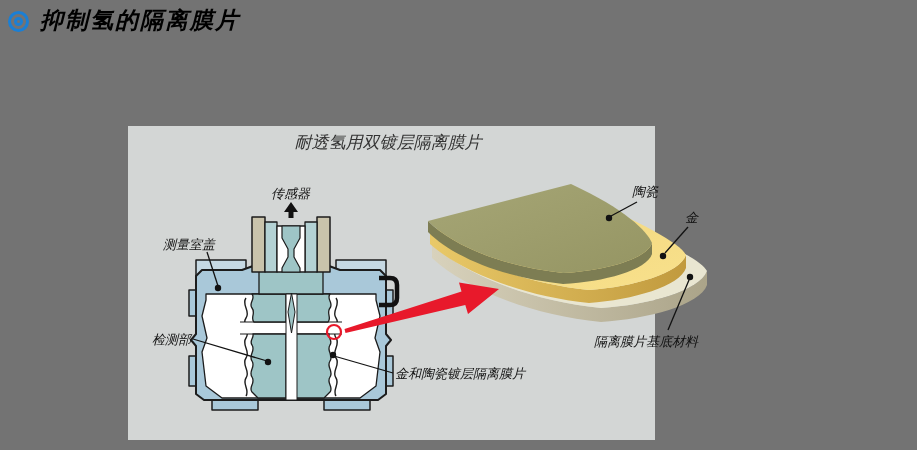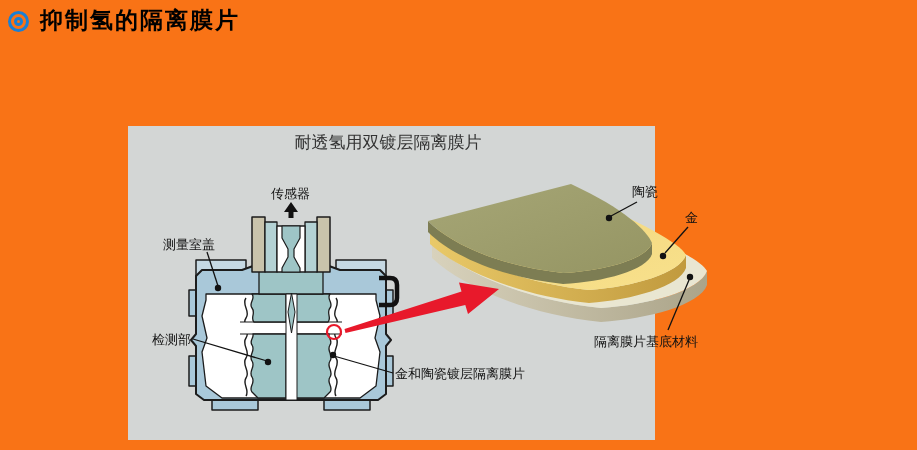--- a/index.html
+++ b/index.html
@@ -1,17 +1,17 @@
 <!DOCTYPE html>
 <html><head>
 <meta charset="utf-8">
 <style>
   html,body{margin:0;padding:0;background:#fff;}
   body{font-family:"Liberation Sans","DejaVu Sans",sans-serif;}
-  .page{position:relative;width:917px;height:450px;background:#f97316;overflow:hidden;}
+  .page{position:relative;width:917px;height:450px;background:#737373;overflow:hidden;font-style:italic;}
   .bullet{position:absolute;left:8px;top:11px;width:21px;height:21px;border:3px solid #1b7fd4;border-radius:50%;box-sizing:border-box;}
   .bullet::after{content:"";position:absolute;left:3px;top:3px;width:9px;height:9px;border:3px solid #1b7fd4;border-radius:50%;box-sizing:border-box;}
   .title{position:absolute;left:40px;top:5px;font-size:23px;font-weight:bold;color:#000;letter-spacing:2px;}
   .subtitle{position:absolute;left:55px;top:57px;font-size:17px;color:#111;letter-spacing:1px;}
   .panel{position:absolute;left:128px;top:126px;width:527px;height:314px;background:#d3d6d5;}
   svg text{font-family:"Liberation Sans","DejaVu Sans",sans-serif;}
 </style>
 </head>
 <body>
 

